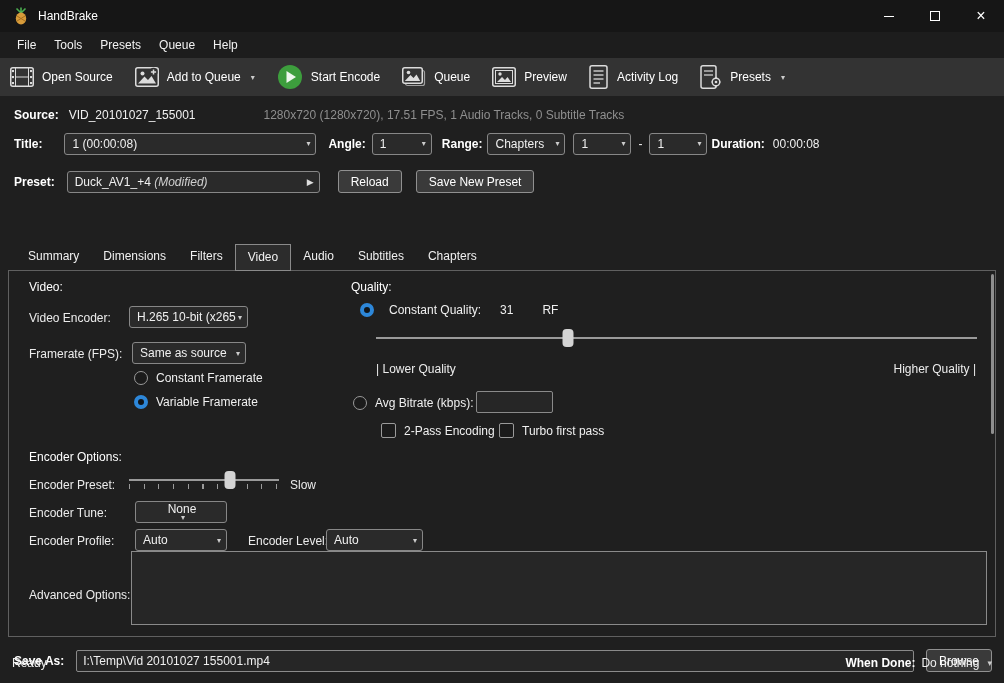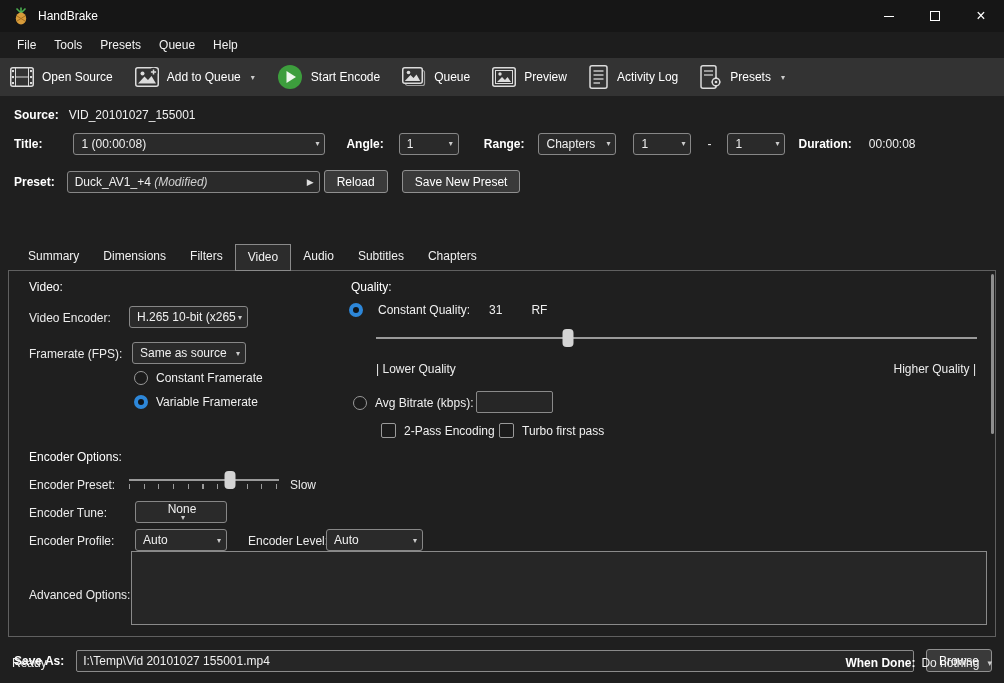--- a/index.html
+++ b/index.html
@@ -176,34 +176,35 @@
         <circle cx="16" cy="17" r="1.3" fill="#dcdcdc"></circle>
       </svg>
       <span>Presets</span>
       <span class="caret">▾</span>
     </div>
   </div>
 
   <div class="row" style="margin-top:10px; height:17px;">
     <span class="bold">Source:</span>
     <span style="margin-left:10px;">VID_20101027_155001</span>
-  </div>
-
-  <div class="row" style="margin-top:9px; height:23px;gap:9px;">
+    <span class="muted" style="margin-left:68px;">1280x720 (1280x720), 17.51 FPS, 1 Audio Tracks, 0 Subtitle Tracks</span>
+  </div>
+
+  <div class="row" style="margin-top:9px; height:23px;">
     <span class="bold">Title:</span>
     <div class="combo" style="margin-left:22px; width:252px;">
       <span class="combo-text">1 (00:00:08)</span>
       <span class="caret">▾</span>
     </div>
     <span class="bold" style="margin-left:12px;">Angle:</span>
     <div class="combo" style="margin-left:6px; width:60px;">
       <span class="combo-text">1</span>
       <span class="caret">▾</span>
     </div>
-    <span class="bold" style="margin-left:16px;">Range:</span>
+    <span class="bold" style="margin-left:10px;">Range:</span>
     <div class="combo" style="margin-left:5px; width:78px;">
       <span class="combo-text">Chapters</span>
       <span class="caret">▾</span>
     </div>
     <div class="combo" style="margin-left:8px; width:58px;">
       <span class="combo-text">1</span>
       <span class="caret">▾</span>
     </div>
     <span style="margin-left:7px;">-</span>
     <div class="combo" style="margin-left:7px; width:58px;">
@@ -213,21 +214,21 @@
     <span class="bold" style="margin-left:4px;">Duration:</span>
     <span style="margin-left:8px;">00:00:08</span>
   </div>
 
   <div class="row" style="margin-top:15px; height:23px;">
     <span class="bold">Preset:</span>
     <div class="combo" style="margin-left:12px; width:253px;">
       <span class="combo-text"><span>Duck_AV1_+4</span>&nbsp;<i class="muted" style="color:#cfcfcf;">(Modified)</i></span>
       <span class="preset-arrow">▶</span>
     </div>
-    <button class="btn" style="margin-left:4px;">Reload</button>
+    <button class="btn" style="margin-left:18px;">Reload</button>
     <button class="btn" style="margin-left:14px;">Save New Preset</button>
   </div>
 
   <div class="tabs">
     <span class="tab">Summary</span>
     <span class="tab">Dimensions</span>
     <span class="tab">Filters</span>
     <span class="tab active">Video</span>
     <span class="tab">Audio</span>
     <span class="tab">Subtitles</span>
@@ -284,21 +285,21 @@
     <div class="combo abs" style="left:317px; top:258px; width:97px;">
       <span class="combo-text">Auto</span>
       <span class="caret">▾</span>
     </div>
 
     <span class="p-label" style="left:20px; top:317px;">Advanced Options:</span>
     <textarea class="adv-text" style="left: 122px; top: 280px; width: 856px; height: 74px;"></textarea>
 
     <span class="heading" style="left:342px; top:9px;">Quality:</span>
 
-    <label class="radio-row" style="left:340px; top:32px;gap:15px;">
+    <label class="radio-row" style="left:351px; top:32px;gap:15px;">
       <span class="radio selected"></span>
       <span>Constant Quality:</span>
       <span style="margin-left:4px;">31</span>
       <span style="margin-left:14px;">RF</span>
     </label>
 
     <div class="slider" style="left:367px; top:56px; width:601px;">
       <div class="slider-track"></div>
       <div class="slider-thumb" style="left:32%;"></div>
     </div>

